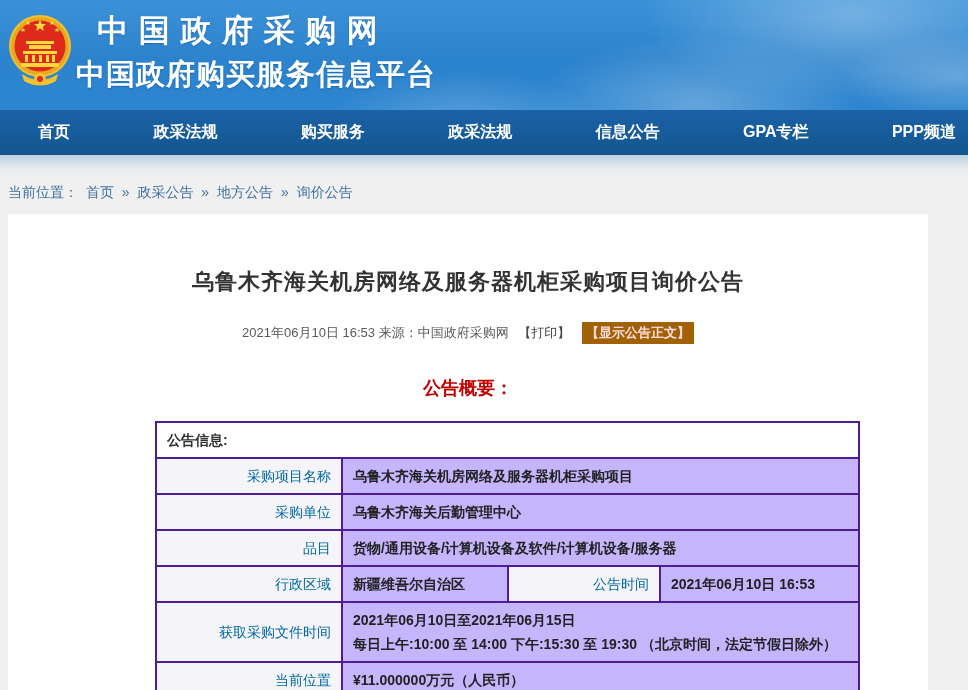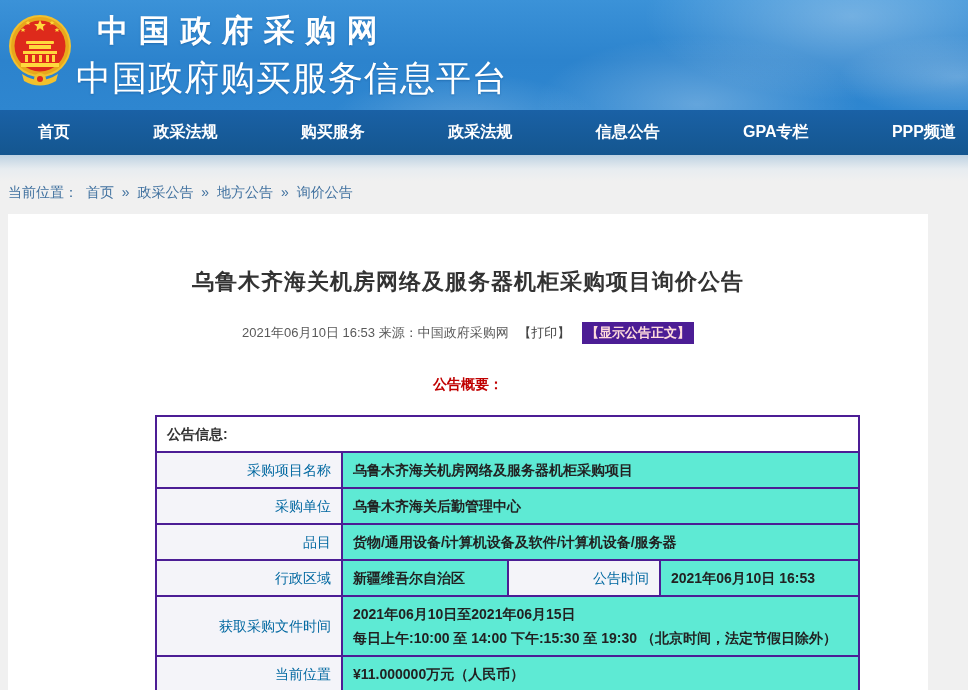--- a/index.html
+++ b/index.html
@@ -14,21 +14,21 @@
       radial-gradient(ellipse 260px 110px at 72% 95%, rgba(255,255,255,.26), transparent 62%),
       radial-gradient(ellipse 230px 90px at 48% 115%, rgba(255,255,255,.22), transparent 60%),
       radial-gradient(ellipse 200px 70px at 99% 70%, rgba(255,255,255,.25), transparent 60%),
       linear-gradient(180deg,#3b92d8 0%, #2c83cd 55%, #2e86d0 100%);
     padding-left: 36px;
   }
   .emblem{ position:absolute; left:8px; top:8px; width:64px; height:84px; }
   .site-titles{ position:absolute; left:76px; top:10px; width:324px; text-align:center; color:#fff; }
   .site-title{ font-size:31px; font-weight:bold; letter-spacing:1px; white-space:nowrap;
                text-shadow:0 1px 2px rgba(0,60,120,.35); }
-  .site-subtitle{ font-size:35px; font-weight:normal; letter-spacing:1px; white-space:nowrap; margin-top:3px;
+  .site-subtitle{ font-size:29px; font-weight:bold; letter-spacing:1px; white-space:nowrap; margin-top:3px;
                text-shadow:0 1px 2px rgba(0,60,120,.35); }
   .site-url{ font-size:20px; font-weight:bold; letter-spacing:3px; margin-top:4px;
              text-shadow:0 1px 2px rgba(0,60,120,.35); }
 
   
   .nav{
     position:absolute; left:0; top:110px; width:968px; height:45px;
     background:linear-gradient(180deg,#1a61a6 0%, #14568f 100%);
     display:flex; align-items:center; justify-content:space-between;
     padding:0 12px 0 38px;
@@ -53,37 +53,37 @@
   .article-title{
     margin-top:53px; text-align:center;
     font-size:22px; font-weight:bold; color:#333; letter-spacing:1px;
   }
   .article-meta{
     margin-top:25px; text-align:center; font-size:13px; color:#595959;
   }
   .article-meta .print{ color:#444; margin-left:6px; cursor:pointer; }
   .meta-badge{
     display:inline-block; margin-left:8px; padding:2px 4px;
-    background:#4c1d95; color:#ffdcdc; font-size:13px; font-weight:bold; cursor:pointer;
+    background:#a16207; color:#ffdcdc; font-size:13px; font-weight:bold; cursor:pointer;
   }
   .summary-heading{
     margin-top:32px; text-align:center;
-    font-size:14px; font-weight:bold; color:#c00000;
+    font-size:18px; font-weight:bold; color:#c00000;
   }
 
   
   table.info{
     margin:21px 0 0 147px; width:703px;
     border-collapse:collapse; table-layout:fixed;
     font-size:14px; color:#333;
   }
   table.info td{ border:2px solid #4c1d95; padding:8px 10px; line-height:18px; }
   td.sec-head{ background:#fff; font-weight:bold; padding:10px 12px; }
   td.lbl{ background:#f4f4f9; text-align:right; color:#0369a1; }
-  td.val{ background:#5eead4; font-weight:bold; color:#222; }
+  td.val{ background:#c4b5fd; font-weight:bold; color:#222; }
   .val-line{ display:block; }
   .val-line + .val-line{ margin-top:6px; }
 </style>
 </head>
 <body>
 
 <div class="banner">
   <svg class="emblem" viewBox="0 0 64 84">
     <circle cx="32" cy="38" r="31" fill="#f2c12e"></circle>
     <circle cx="32" cy="38" r="29" fill="#e8a81c"></circle>

